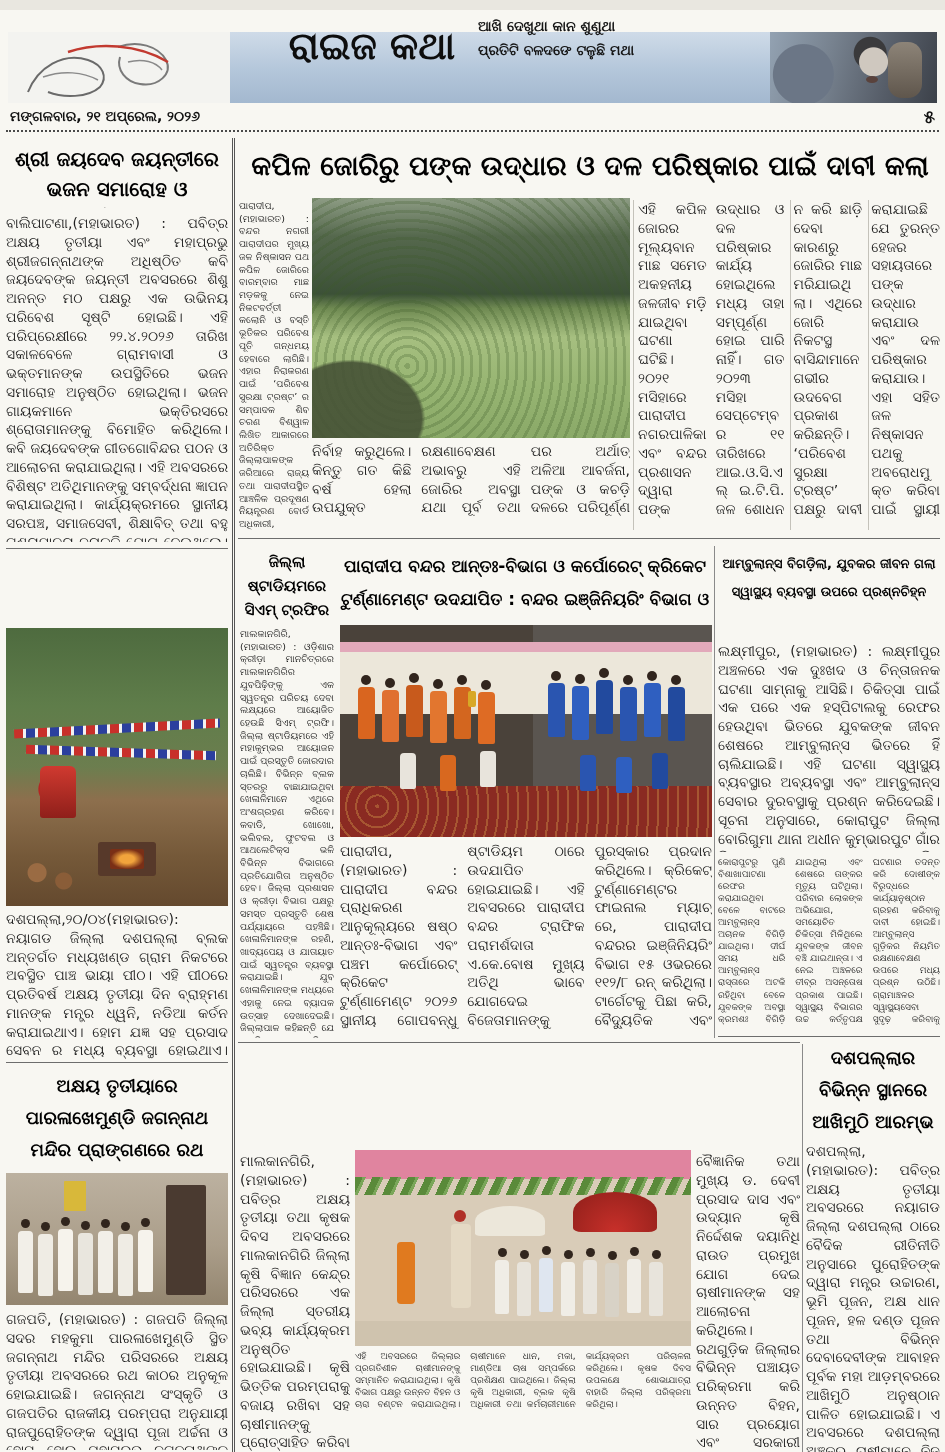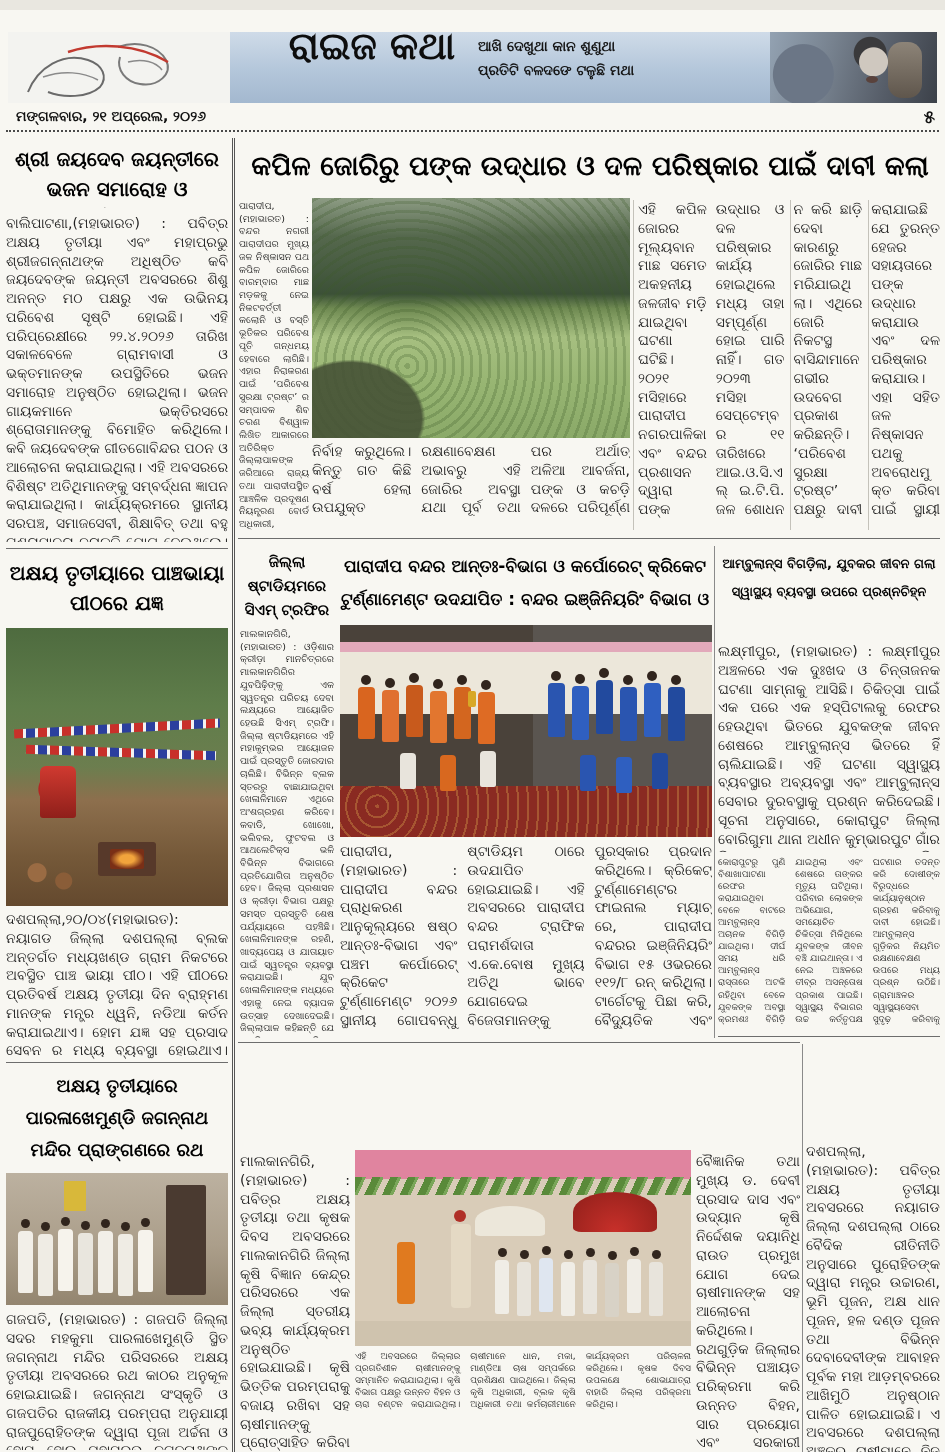--- a/index.html
+++ b/index.html
@@ -4,35 +4,35 @@
 <style>
   html,body{margin:0;padding:0;background:#e9e7e0;}
   .page{position:relative;width:945px;height:1452px;background:#f8f7f2;margin:10px auto;
         font-family:"DejaVu Sans",sans-serif;overflow:hidden;}
   .abs{position:absolute;}
   
   .masthead{left:8px;top:22px;width:929px;height:71px;
             background:linear-gradient(180deg,#cfdbe8 0%,#b3c6da 55%,#a3b8cf 100%);}
   .mast-title{left:272px;top:10px;width:200px;height:54px;font-size:38px;font-weight:bold;
               color:#0d0d0d;text-align:center;line-height:52px;overflow:hidden;}
-  .mast-tag{left:478px;top:24px;width:190px;height:50px;font-size:14px;font-weight:bold;
+  .mast-tag{left:478px;top:4px;width:190px;height:50px;font-size:14px;font-weight:bold;
             color:#141414;line-height:24px;overflow:hidden;}
   .sketch{left:8px;top:22px;width:222px;height:71px;background:#f3f3f0;overflow:hidden;}
   .childphoto{left:770px;top:22px;width:167px;height:71px;overflow:hidden;
       background:
         radial-gradient(circle at 62% 42%, #cfc8bf 0 14px, rgba(0,0,0,0) 15px),
         radial-gradient(circle at 60% 30%, #3a3a3c 0 16px, rgba(0,0,0,0) 17px),
         radial-gradient(circle at 20% 60%, #6b7686 0 30px, rgba(0,0,0,0) 31px),
         linear-gradient(105deg,#93a2b2 0%,#77828f 35%,#565d68 70%,#3c4149 100%);}
   .childphoto .mouth{position:absolute;left:96px;top:44px;width:12px;height:7px;border-radius:50%;
         background:#59423c;}
   .childphoto .arm{position:absolute;left:118px;top:10px;width:34px;height:56px;border-radius:14px;
         background:linear-gradient(180deg,#8d8478,#5f564c);}
   
-  .dateline{left:16px;top:98px;width:400px;height:22px;font-size:14px;color:#111;font-weight:bold;}
+  .dateline{left:10px;top:98px;width:400px;height:22px;font-size:14px;color:#111;font-weight:bold;}
   .pageno{left:905px;top:96px;width:30px;height:24px;font-size:18px;color:#111;font-weight:bold;text-align:right;}
   .dotrule{left:6px;top:120px;width:933px;height:0;border-top:2px dotted #4a4a4a;}
   
   .vdouble{width:0;border-left:3px double #555;}
   .vthin{width:0;border-left:1px solid #8a8a8a;}
   .vlite{width:0;border-left:1px solid #c4c2ba;}
   .hrule{height:0;border-top:1px solid #6d6d6d;}
   .hheavy{height:0;border-top:3px double #333;}
   
   .bt{overflow:hidden;text-align:justify;font-size:14px;line-height:1.34;color:#1d1d1d;word-break:break-word;}
@@ -112,21 +112,20 @@
 
   <div class="abs hl" style="left:6px;top:134px;width:222px;height:64px;font-size:20px;line-height:30px;">ଶ୍ରୀ ଜୟଦେବ ଜୟନ୍ତୀରେ ଭଜନ ସମାରୋହ ଓ ସମ୍ବର୍ଦ୍ଧନା ଉଷବ</div>
   <div class="abs bt" style="left:6px;top:204px;width:222px;height:328px;">ବାଲିପାଟଣା,(ମହାଭାରତ) : ପବିତ୍ର ଅକ୍ଷୟ ତୃତୀୟା ଏବଂ ମହାପ୍ରଭୁ ଶ୍ରୀଜଗନ୍ନାଥଙ୍କ ଅଧିଷ୍ଠିତ କବି ଜୟଦେବଙ୍କ ଜୟନ୍ତୀ ଅବସରରେ ଶିଶୁ ଅନନ୍ତ ମଠ ପକ୍ଷରୁ ଏକ ଉଭିନୟ ପରିବେଶ ସୃଷ୍ଟି ହୋଇଛି। ଏହି ପରିପ୍ରେକ୍ଷୀରେ ୨୨.୪.୨୦୨୬ ତାରିଖ ସକାଳବେଳେ ଗ୍ରାମବାସୀ ଓ ଭକ୍ତମାନଙ୍କ ଉପସ୍ଥିତିରେ ଭଜନ ସମାରୋହ ଅନୁଷ୍ଠିତ ହୋଇଥିଲା। ଭଜନ ଗାୟକମାନେ ଭକ୍ତିରସରେ ଶ୍ରୋତାମାନଙ୍କୁ ବିମୋହିତ କରିଥିଲେ। କବି ଜୟଦେବଙ୍କ ଗୀତଗୋବିନ୍ଦର ପଠନ ଓ ଆଲୋଚନା କରାଯାଇଥିଲା। ଏହି ଅବସରରେ ବିଶିଷ୍ଟ ଅତିଥିମାନଙ୍କୁ ସମ୍ବର୍ଦ୍ଧନା ଜ୍ଞାପନ କରାଯାଇଥିଲା। କାର୍ଯ୍ୟକ୍ରମରେ ସ୍ଥାନୀୟ ସରପଞ୍ଚ, ସମାଜସେବୀ, ଶିକ୍ଷାବିତ୍ ତଥା ବହୁ ଗଣ୍ୟମାନ୍ୟ ବ୍ୟକ୍ତି ଯୋଗ ଦେଇଥିଲେ। ଶିଶୁ ଅନନ୍ତ ମଠର ସେବାୟତମାନେ କାର୍ଯ୍ୟକ୍ରମ ପରିଚାଳନା କରିଥିଲେ। ଅତିଥିମାନେ କବି ଜୟଦେବଙ୍କ ସାହିତ୍ୟ ସାଧନା ଉପରେ ଆଲୋକପାତ କରି ତାଙ୍କ ଅମର କୃତି ଗୀତଗୋବିନ୍ଦ ବିଶ୍ୱ ସାହିତ୍ୟରେ ଏକ ଅମୂଲ୍ୟ ରତ୍ନ ବୋଲି ମତ ପ୍ରକାଶ କରିଥିଲେ। ଶେଷରେ ପ୍ରସାଦ ସେବନ ସହ କାର୍ଯ୍ୟକ୍ରମ ଶେଷ ହୋଇଥିଲା। ଏହି ଉତ୍ସବକୁ ସଫଳ କରିବା ପାଇଁ ଗ୍ରାମବାସୀମାନେ ଅକ୍ଲାନ୍ତ ପରିଶ୍ରମ କରିଥିଲେ।</div>
 
   <div class="abs hl" style="left:240px;top:132px;width:700px;height:50px;font-size:27px;line-height:48px;">କପିଳ ଜୋରିରୁ ପଙ୍କ ଉଦ୍ଧାର ଓ ଦଳ ପରିଷ୍କାର ପାଇଁ ଦାବୀ କଲା ‘ପରିବେଶ ସୁରକ୍ଷା ଟ୍ରଷ୍ଟ’</div>
   <div class="abs bt" style="left:239px;top:190px;width:70px;height:332px;font-size:9.5px;">ପାରାଦୀପ, (ମହାଭାରତ) : ବନ୍ଦର ନଗରୀ ପାରାଦୀପର ମୁଖ୍ୟ ଜଳ ନିଷ୍କାସନ ପଥ କପିଳ ଜୋରିରେ ବାରମ୍ବାର ମାଛ ମଡ଼କକୁ ନେଇ ନିକଟବର୍ତ୍ତୀ କଲୋନି ଓ ବସ୍ତି ଭୂତିକର ପରିବେଶ ପୂତି ଗନ୍ଧମୟ ହେବାରେ ଲାଗିଛି। ଏହାର ନିରାକରଣ ପାଇଁ ‘ପରିବେଶ ସୁରକ୍ଷା ଟ୍ରଷ୍ଟ’ ର ସମ୍ପାଦକ ଶିବ ଚରଣ ବିଶ୍ୱାଳ ଲିଖିତ ଆକାରରେ ଅତିରିକ୍ତ ଜିଲ୍ଲାପାଳଙ୍କ ଜରିଆରେ ରାଜ୍ୟ ତଥା ପାରାଦୀପସ୍ଥିତ ଆଞ୍ଚଳିକ ପ୍ରଦୂଷଣ ନିୟନ୍ତ୍ରଣ ବୋର୍ଡ ଅଧିକାରୀ, ପାରାଦୀପ ବନ୍ଦର ପ୍ରଶାସନ ଓ ନଗରପାଳିକାକୁ ଦାବୀ ପତ୍ର ପ୍ରଦାନ କରିଛନ୍ତି।</div>
   <div class="abs pond photo" style="left:312px;top:188px;width:318px;height:240px;"></div>
   <div class="abs bt c4" style="left:638px;top:190px;width:302px;height:332px;">ଏହି କପିଳ ଜୋରର ମୂଲ୍ୟବାନ ମାଛ ସମେତ ଅକହନୀୟ ଜଳଜୀବ ମଡ଼ି ଯାଇଥିବା ଘଟଣା ଘଟିଛି। ୨୦୨୧ ମସିହାରେ ପାରାଦୀପ ନଗରପାଳିକା ଏବଂ ବନ୍ଦର ପ୍ରଶାସନ ଦ୍ୱାରା ପଙ୍କ ଉଦ୍ଧାର ଓ ଦଳ ପରିଷ୍କାର କାର୍ଯ୍ୟ ହୋଇଥିଲେ ମଧ୍ୟ ତାହା ସମ୍ପୂର୍ଣ୍ଣ ହୋଇ ପାରି ନାହିଁ। ଗତ ୨୦୨୩ ମସିହା ସେପ୍ଟେମ୍ବର ୧୧ ତାରିଖରେ ଆଇ.ଓ.ସି.ଏଲ୍ ଇ.ଟି.ପି. ଜଳ ଶୋଧନ ନ କରି ଛାଡ଼ି ଦେବା କାରଣରୁ ଜୋରିର ମାଛ ମରିଯାଇଥିଲା। ଏଥିରେ ଜୋରି ନିକଟସ୍ଥ ବାସିନ୍ଦାମାନେ ଗଭୀର ଉଦବେଗ ପ୍ରକାଶ କରିଛନ୍ତି। ‘ପରିବେଶ ସୁରକ୍ଷା ଟ୍ରଷ୍ଟ’ ପକ୍ଷରୁ ଦାବୀ କରାଯାଇଛି ଯେ ତୁରନ୍ତ ହେଜର ସହାୟତାରେ ପଙ୍କ ଉଦ୍ଧାର କରାଯାଉ ଏବଂ ଦଳ ପରିଷ୍କାର କରାଯାଉ। ଏହା ସହିତ ଜଳ ନିଷ୍କାସନ ପଥକୁ ଅବରୋଧମୁକ୍ତ କରିବା ପାଇଁ ସ୍ଥାୟୀ ପଦକ୍ଷେପ ନିଆଯାଉ ବୋଲି ଦାବୀ ହୋଇଛି। ପାରାଦୀପ ଉନ୍ନୟନ କର୍ତ୍ତୃପକ୍ଷ, ରାଜ୍ୟ ପ୍ରଦୂଷଣ ନିୟନ୍ତ୍ରଣ ବୋର୍ଡ ତଥା ଜିଲ୍ଲା ପ୍ରଶାସନ ଏ ଦିଗରେ ତୁରନ୍ତ ଧ୍ୟାନ ଦେବା ପାଇଁ ଅନୁରୋଧ କରାଯାଇଛି। ନଚେତ୍ ଆଗାମୀ ଦିନରେ ଗଣ ଆନ୍ଦୋଳନ କରାଯିବ ବୋଲି ଟ୍ରଷ୍ଟ ପକ୍ଷରୁ ଚେତାବନୀ ଦିଆଯାଇଛି। ଏହି ଜୋରି ପାରାଦୀପର ପ୍ରାକୃତିକ ଜଳ ନିଷ୍କାସନର ମୁଖ୍ୟ ମାଧ୍ୟମ ହୋଇଥିବାରୁ ଏହାର ସୁରକ୍ଷା ଅତ୍ୟନ୍ତ ଜରୁରୀ ବୋଲି ବୁଦ୍ଧିଜୀବୀ ମହଲରେ ମତ ପ୍ରକାଶ ପାଇଛି। ଗ୍ରୀଷ୍ମ ପୂର୍ବରୁ ଏହି କାର୍ଯ୍ୟ ଶେଷ ନ ହେଲେ ମହାମାରୀ ଆଶଙ୍କା ରହିଛି ବୋଲି ସ୍ଥାନୀୟ ଲୋକେ କହିଛନ୍ତି।</div>
   <div class="abs bt c3" style="left:312px;top:432px;width:318px;height:90px;">ନିର୍ବାହ କରୁଥିଲେ। କିନ୍ତୁ ଗତ କିଛି ବର୍ଷ ହେଲା ଉପଯୁକ୍ତ ରକ୍ଷଣାବେକ୍ଷଣ ଅଭାବରୁ ଏହି ଜୋରିର ଅବସ୍ଥା ଯଥା ପୂର୍ବ ତଥା ପର ଅର୍ଥାତ୍ ଅଳିଆ ଆବର୍ଜନା, ପଙ୍କ ଓ କଚଡ଼ି ଦଳରେ ପରିପୂର୍ଣ୍ଣ ହୋଇ ପଡ଼ିବା ଫଳରେ ଜଳ ନିଷ୍କାସନରେ ବାଧା ସୃଷ୍ଟି କରୁଛି ଏବଂ ଅସ୍ୱାସ୍ଥ୍ୟକର ପରିବେଶ ସୃଷ୍ଟି କରୁଛି। ସବୁଠାରୁ ଦୁଃଖଦ ଓ ପରିତାପର ବିଷୟ ହେଲା, ଗତ ୨୦୨୩ ମସିହା ସେପ୍ଟେମ୍ବର ୧୧ ତାରିଖରେ ଆଇ.ଓ.ସି.ଏଲ୍ ଇ.ଟି.ପି. ଜଳ ଶୋଧନ ନ କରି ନଦୀକୁ ଛାଡ଼ି ଦେଇଥିଲା।</div>
 
-  <div class="abs hl" style="left:6px;top:548px;width:222px;height:64px;font-size:20px;line-height:30px;">ଅକ୍ଷୟ ତୃତୀୟାରେ ପାଞ୍ଚଭାୟା ପୀଠରେ ଯଜ୍ଞ</div>
   <div class="abs yajna photo" style="left:6px;top:618px;width:222px;height:278px;">
     <span class="flagrow" style="left:8px;top:96px;width:206px;transform:rotate(-3deg);"></span>
     <span class="flagrow" style="left:20px;top:120px;width:190px;transform:rotate(2deg);"></span>
     <span class="idolcloth" style="left:34px;top:138px;width:36px;height:52px;"></span>
     <span class="firepit" style="left:92px;top:214px;width:58px;height:34px;"></span>
     <span class="firecore" style="left:104px;top:221px;width:34px;height:20px;"></span>
   </div>
   <div class="abs bt" style="left:6px;top:900px;width:222px;height:150px;">ଦଶପଲ୍ଲା,୨୦/୦୪(ମହାଭାରତ): ନୟାଗଡ ଜିଲ୍ଲା ଦଶପଲ୍ଲା ବ୍ଲକ ଅନ୍ତର୍ଗତ ମଧ୍ୟଖଣ୍ଡ ଗ୍ରାମ ନିକଟରେ ଅବସ୍ଥିତ ପାଞ୍ଚ ଭାୟା ପୀଠ। ଏହି ପୀଠରେ ପ୍ରତିବର୍ଷ ଅକ୍ଷୟ ତୃତୀୟା ଦିନ ବ୍ରାହ୍ମଣ ମାନଙ୍କ ମନ୍ତ୍ର ଧ୍ୱନି, ନଡିଆ କର୍ତନ କରାଯାଇଥାଏ। ହୋମ ଯଜ୍ଞ ସହ ପ୍ରସାଦ ସେବନ ର ମଧ୍ୟ ବ୍ୟବସ୍ଥା ହୋଇଥାଏ। ପୁରାଣ କଥା ଅନୁସାରେ ଯେତେବେଳେ ପଞ୍ଚୁପାଣ୍ଡବ ବନବାସ ରେ ସିତାସନମୟରେ ଏକ ବଟ ମୂଳରେ ଆଶ୍ରୟ ନେଉଥିଲେ। ଯେଉଁ ଗଛଟି ର ପାଞ୍ଚଟି ଶାଖା ଅଦ୍ୟାବଧି ଦେଖାଯାଏ। ଅନ୍ୟ ଏକ କଥାନୁସାରେ ଏହି ଅକ୍ଷୟ ତୃତୀୟା ଦିନ ପ୍ରାର୍ଥନା କଲେ ଜୀବନ ମଧ୍ୟରେ ସମସ୍ତ ବାଧା ବିପତ୍ତି ଟଳି ଯାଏ ବୋଲି ସ୍ଥାନୀୟ ଜନସାଧାରଣଙ୍କ ବିଶ୍ୱାସ ରହିଛି। ତେବେ ଏ ପୀଠ ପ୍ରତି ପ୍ରଶାସନ ପକ୍ଷରୁ ସହଯୋଗ କରାଗଲେ ଏ ପୀଠ କୁ ଭକ୍ତ ମାନଙ୍କ ତଥା ପର୍ଯ୍ୟଟକଙ୍କ ସୁବିଧା ଅଧିକ ହୋଇପାରନ୍ତା ବୋଲି ସାଧାରଣ ରେ ଆଲୋଚନା ହେଉଅଛି।</div>
 
   <div class="abs hl" style="left:240px;top:540px;width:94px;height:74px;font-size:15px;line-height:24px;">ଜିଲ୍ଲା ଷ୍ଟାଡିୟମରେ ସିଏମ୍ ଟ୍ରଫିର ମହାକୁମ୍ଭ</div>
@@ -177,15 +176,16 @@
     <span class="head" style="left:99px;top:60px;width:12px;height:12px;background:#b03028;"></span>
     <span class="fig" style="left:140px;top:110px;width:14px;height:54px;background:#f0ede6;
           box-shadow:22px 2px #e8e4dc,44px -2px #dfe6f0,66px 2px #f0ede6,88px 0 #e8e4dc,110px 3px #d8d2c6,132px -1px #f0ede6,154px 2px #e8e4dc;"></span>
     <span class="head" style="left:143px;top:98px;width:9px;height:9px;
           box-shadow:22px 2px #31251d,44px -2px #31251d,66px 2px #31251d,88px 0 #31251d,110px 3px #31251d,132px -1px #31251d,154px 2px #31251d;"></span>
     <span class="kr-ground"></span>
   </div>
   <div class="abs bt" style="left:696px;top:1142px;width:104px;height:302px;">ବୈଜ୍ଞାନିକ ତଥା ମୁଖ୍ୟ ଡ. ଦେବୀ ପ୍ରସାଦ ଦାସ ଏବଂ ଉଦ୍ୟାନ କୃଷି ନିର୍ଦ୍ଦେଶକ ଦୟାନିଧି ରାଉତ ପ୍ରମୁଖ ଯୋଗ ଦେଇ ଚାଷୀମାନଙ୍କ ସହ ଆଲୋଚନା କରିଥିଲେ। ରଥଗୁଡ଼ିକ ଜିଲ୍ଲାର ବିଭିନ୍ନ ପଞ୍ଚାୟତ ପରିକ୍ରମା କରି ଉନ୍ନତ ବିହନ, ସାର ପ୍ରୟୋଗ ଏବଂ ସରକାରୀ ଯୋଜନା ବିଷୟରେ ପ୍ରଚାର କରିବାର ଲକ୍ଷ୍ୟ ରଖାଯାଇଛି। ଚାଷୀମାନଙ୍କୁ ଉନ୍ନତ କୃଷି ଜ୍ଞାନକୌଶଳ ସମ୍ପର୍କରେ ଅବଗତ କରାଯାଇଥିଲା। କୃଷି ଯନ୍ତ୍ରପାତି ପ୍ରଦର୍ଶନୀ ମଧ୍ୟ ଅନୁଷ୍ଠିତ ହୋଇଥିଲା।</div>
   <div class="abs bt c3" style="left:355px;top:1340px;width:336px;height:104px;font-size:9px;">ଏହି ଅବସରରେ ଜିଲ୍ଲାର ପ୍ରଗତିଶୀଳ ଚାଷୀମାନଙ୍କୁ ସମ୍ମାନିତ କରାଯାଇଥିଲା। କୃଷି ବିଭାଗ ପକ୍ଷରୁ ଉନ୍ନତ ବିହନ ଓ ଚାରା ବଣ୍ଟନ କରାଯାଇଥିଲା। ଚାଷୀମାନେ ଧାନ, ମକା, ମାଣ୍ଡିଆ ଚାଷ ସମ୍ପର୍କରେ ପ୍ରଶିକ୍ଷଣ ପାଇଥିଲେ। ଜିଲ୍ଲା କୃଷି ଅଧିକାରୀ, ବ୍ଲକ କୃଷି ଅଧିକାରୀ ତଥା କର୍ମଚାରୀମାନେ କାର୍ଯ୍ୟକ୍ରମ ପରିଚାଳନା କରିଥିଲେ। କୃଷକ ଦିବସ ଉପଲକ୍ଷେ ଶୋଭାଯାତ୍ରା ବାହାରି ଜିଲ୍ଲା ପରିକ୍ରମା କରିଥିଲା।</div>
 
+  <div class="abs hl" style="left:806px;top:1032px;width:134px;height:96px;font-size:18px;line-height:32px;">ଦଶପଲ୍ଲାର ବିଭିନ୍ନ ସ୍ଥାନରେ ଆଖିମୁଠି ଆରମ୍ଭ</div>
   <div class="abs bt" style="left:806px;top:1132px;width:134px;height:310px;">ଦଶପଲ୍ଲା, (ମହାଭାରତ): ପବିତ୍ର ଅକ୍ଷୟ ତୃତୀୟା ଅବସରରେ ନୟାଗଡ ଜିଲ୍ଲା ଦଶପଲ୍ଲା ଠାରେ ବୈଦିକ ରୀତିନୀତି ଅନୁସାରେ ପୁରୋହିତଙ୍କ ଦ୍ୱାରା ମନ୍ତ୍ର ଉଚ୍ଚାରଣ, ଭୂମି ପୂଜନ, ଅକ୍ଷ ଧାନ ପୂଜନ, ହଳ ଦଣ୍ଡ ପୂଜନ ତଥା ବିଭିନ୍ନ ଦେବାଦେବୀଙ୍କ ଆବାହନ ପୂର୍ବକ ମହା ଆଡ଼ମ୍ବରରେ ଆଖିମୁଠି ଅନୁଷ୍ଠାନ ପାଳିତ ହୋଇଯାଇଛି। ଏ ଅବସରରେ ଦଶପଲ୍ଲା ଅଞ୍ଚଳର ଚାଷୀମାନେ ନିଜ ନିଜ ଜମିରେ ଧାନ ବିହନ ବୁଣି ଚଳିତ ବର୍ଷ ଭଲ ଫସଲ ପାଇଁ ପ୍ରାର୍ଥନା କରିଥିଲେ। ଗ୍ରାମାଞ୍ଚଳରେ ଏହି ପର୍ବକୁ ନେଇ ଉତ୍ସବମୁଖର ପରିବେଶ ସୃଷ୍ଟି ହୋଇଥିଲା। ପାରମ୍ପରିକ ରୀତିରେ ହଳ ଓ ବଳଦଙ୍କୁ ପୂଜା କରାଯାଇ ଶୁଭ ମୁହୂର୍ତ୍ତରେ ବିହନ ବୁଣାଯାଇଥିଲା। ଏହି ଦିନଠାରୁ ଚନ୍ଦନଯାତ୍ରା ମଧ୍ୟ ଆରମ୍ଭ ହୋଇଛି। ବିଭିନ୍ନ ଗ୍ରାମରେ ଧାର୍ମିକ କାର୍ଯ୍ୟକ୍ରମ ଅନୁଷ୍ଠିତ ହୋଇଥିଲା। ଚାଷୀମାନେ ଏହି ଦିନକୁ ଅତ୍ୟନ୍ତ ପବିତ୍ର ମନେକରି କୃଷି କାର୍ଯ୍ୟ ଆରମ୍ଭ କରିଥାନ୍ତି।</div>
 
 </div>
 
 </body></html>

